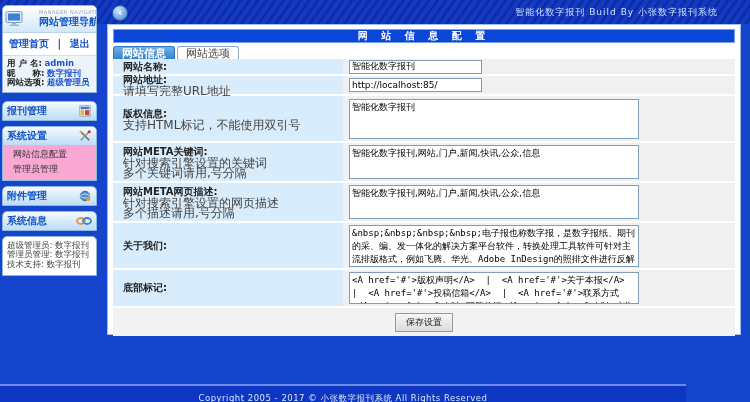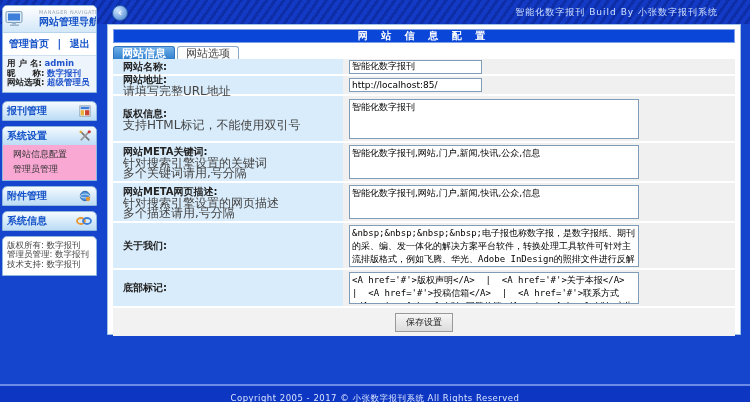--- a/index.html
+++ b/index.html
@@ -60,21 +60,21 @@
   textarea.ta { width:290px; border:1px solid #7f9db9; font-size:9px; padding:1px 2px;
     font-family:"DejaVu Sans", sans-serif; background:#fff; resize:none; }
   textarea.mono { font-family:"DejaVu Sans Mono", monospace; }
   .ta3{height:40px;} .ta4{height:34px;} .ta5{height:34px;}
   .ta6{height:42px; overflow-y:scroll;} .ta7{height:32px;}
   .btnrow { height:28px; background:#f2f2f2; display:flex; align-items:center; justify-content:center; }
   .savebtn { font-size:9px; padding:2px 10px; background:linear-gradient(#f6f6f6,#dcdcdc);
     border:1px solid #999; color:#222; cursor:pointer; font-family:"DejaVu Sans", sans-serif; }
 
   
-  .footer { position:absolute; left:0; bottom:0; width:750px; height:18px; background:#0d36c2;
+  .footer { position:absolute; left:0; bottom:0; width:686px; height:18px; background:#0d36c2;
     border-top:2px solid #6c8ae8; text-align:center; }
   .footer span { font-size:8.5px; color:#d8e4ff; line-height:16px; letter-spacing:.5px; }
 </style>
 </head>
 <body>
 
 <div class="page">
 
   <div class="topband"></div>
   <span class="build">智能化数字报刊  Build By  小张数字报刊系统</span>
@@ -161,21 +161,21 @@
         <span>系统信息</span>
         <svg class="sicon" style="width:16px" viewBox="0 0 16 10">
           <ellipse cx="5" cy="5" rx="4" ry="3" fill="none" stroke="#e8962e" stroke-width="1.8"></ellipse>
           <ellipse cx="11" cy="5" rx="4" ry="3" fill="none" stroke="#3d7edb" stroke-width="1.8"></ellipse>
         </svg>
       </div>
     </div>
 
     <div class="sbox sinfo">
       <div class="irow">
-        <span>版权所有:</span>
+        <span>超级管理员:</span>
         <span class="ival">数字报刊</span>
       </div>
       <div class="irow">
         <span>管理员管理:</span>
         <span class="ival">数字报刊</span>
       </div>
       <div class="irow">
         <span>技术支持:</span>
         <span class="ival">数字报刊</span>
       </div>

